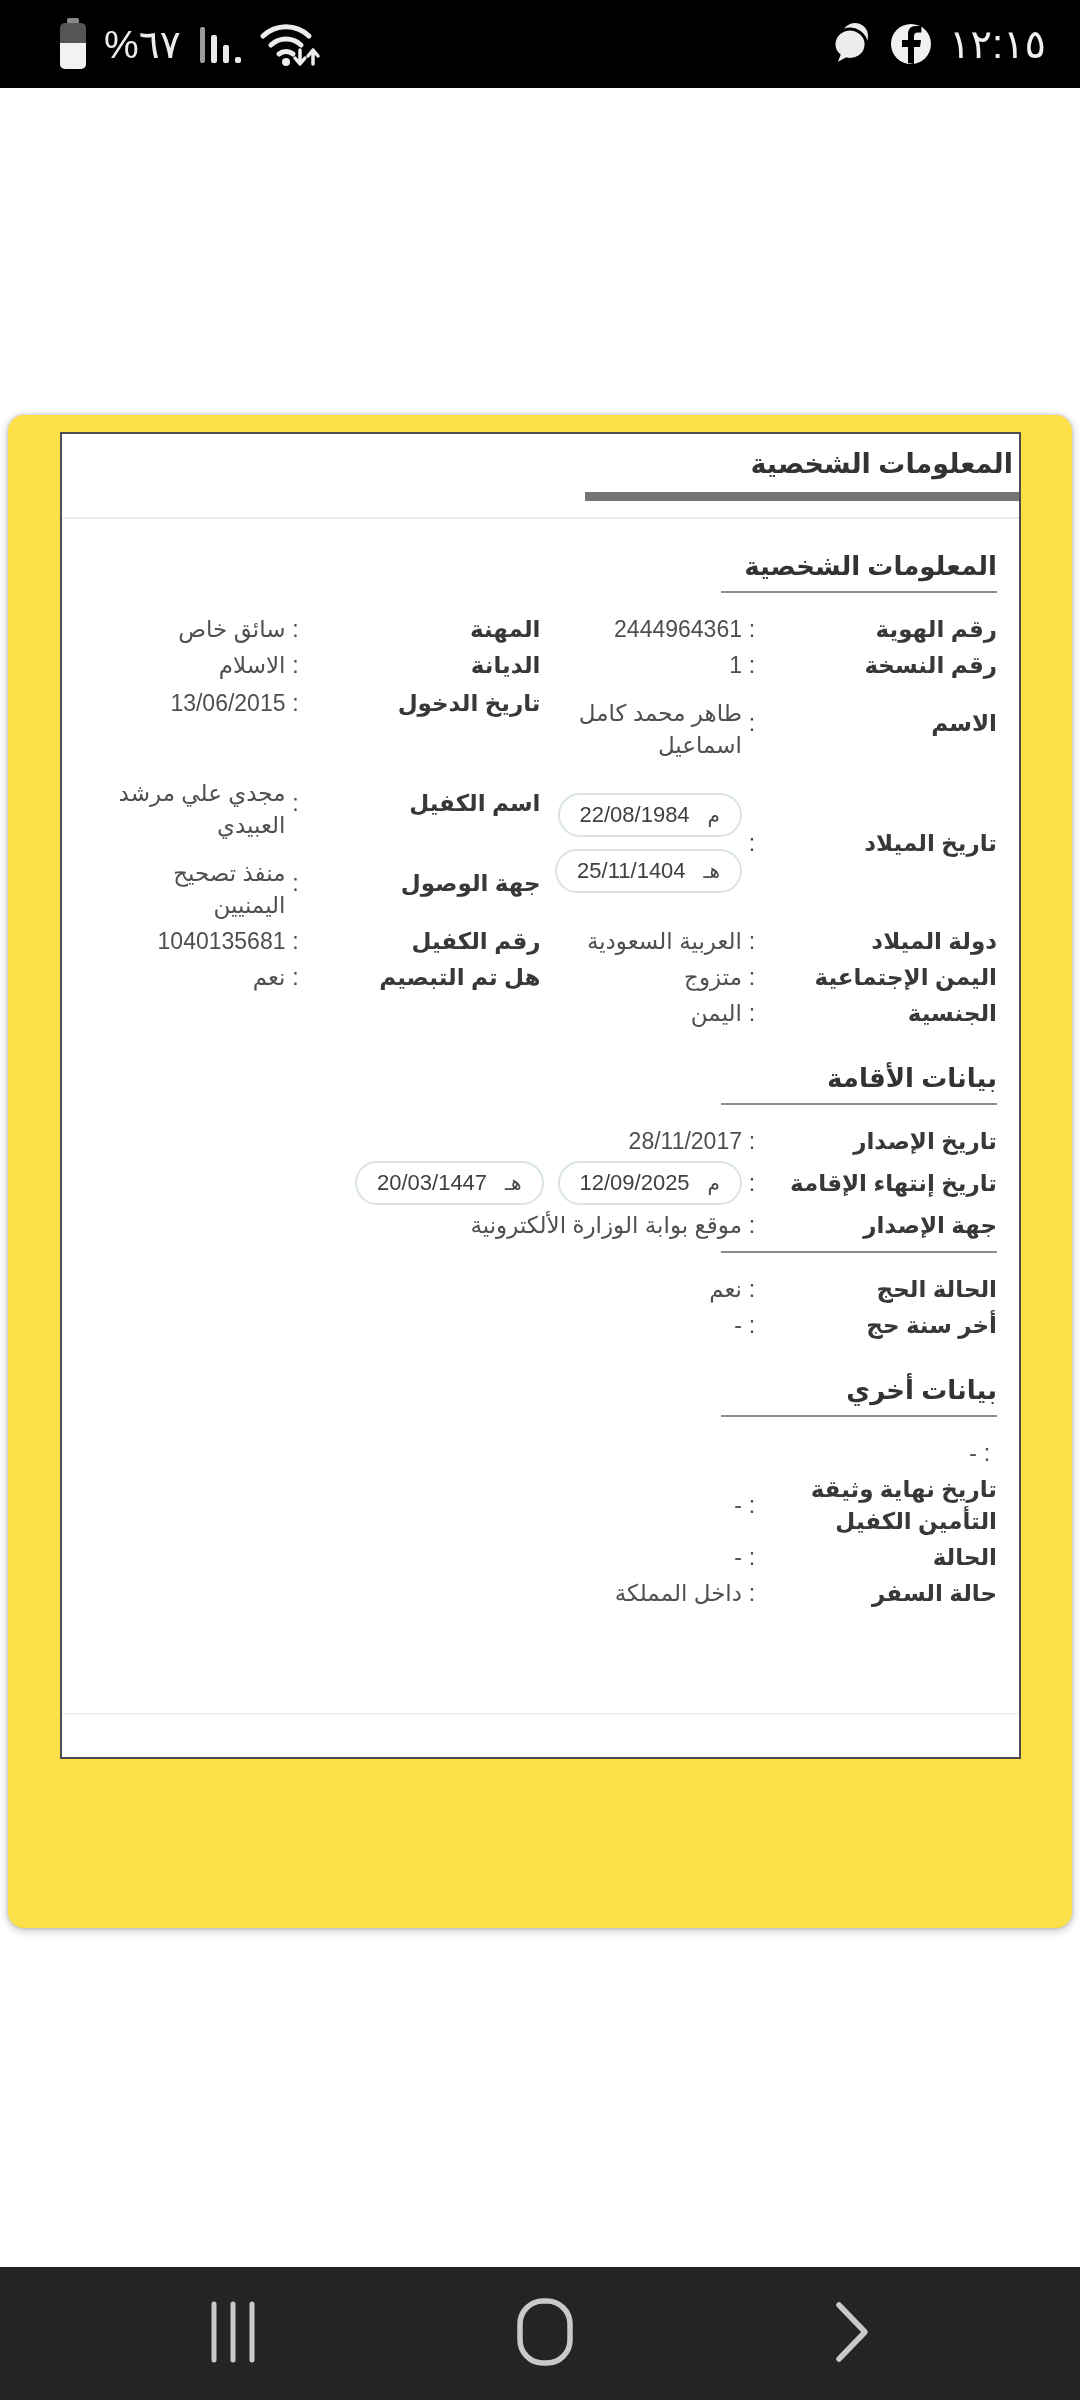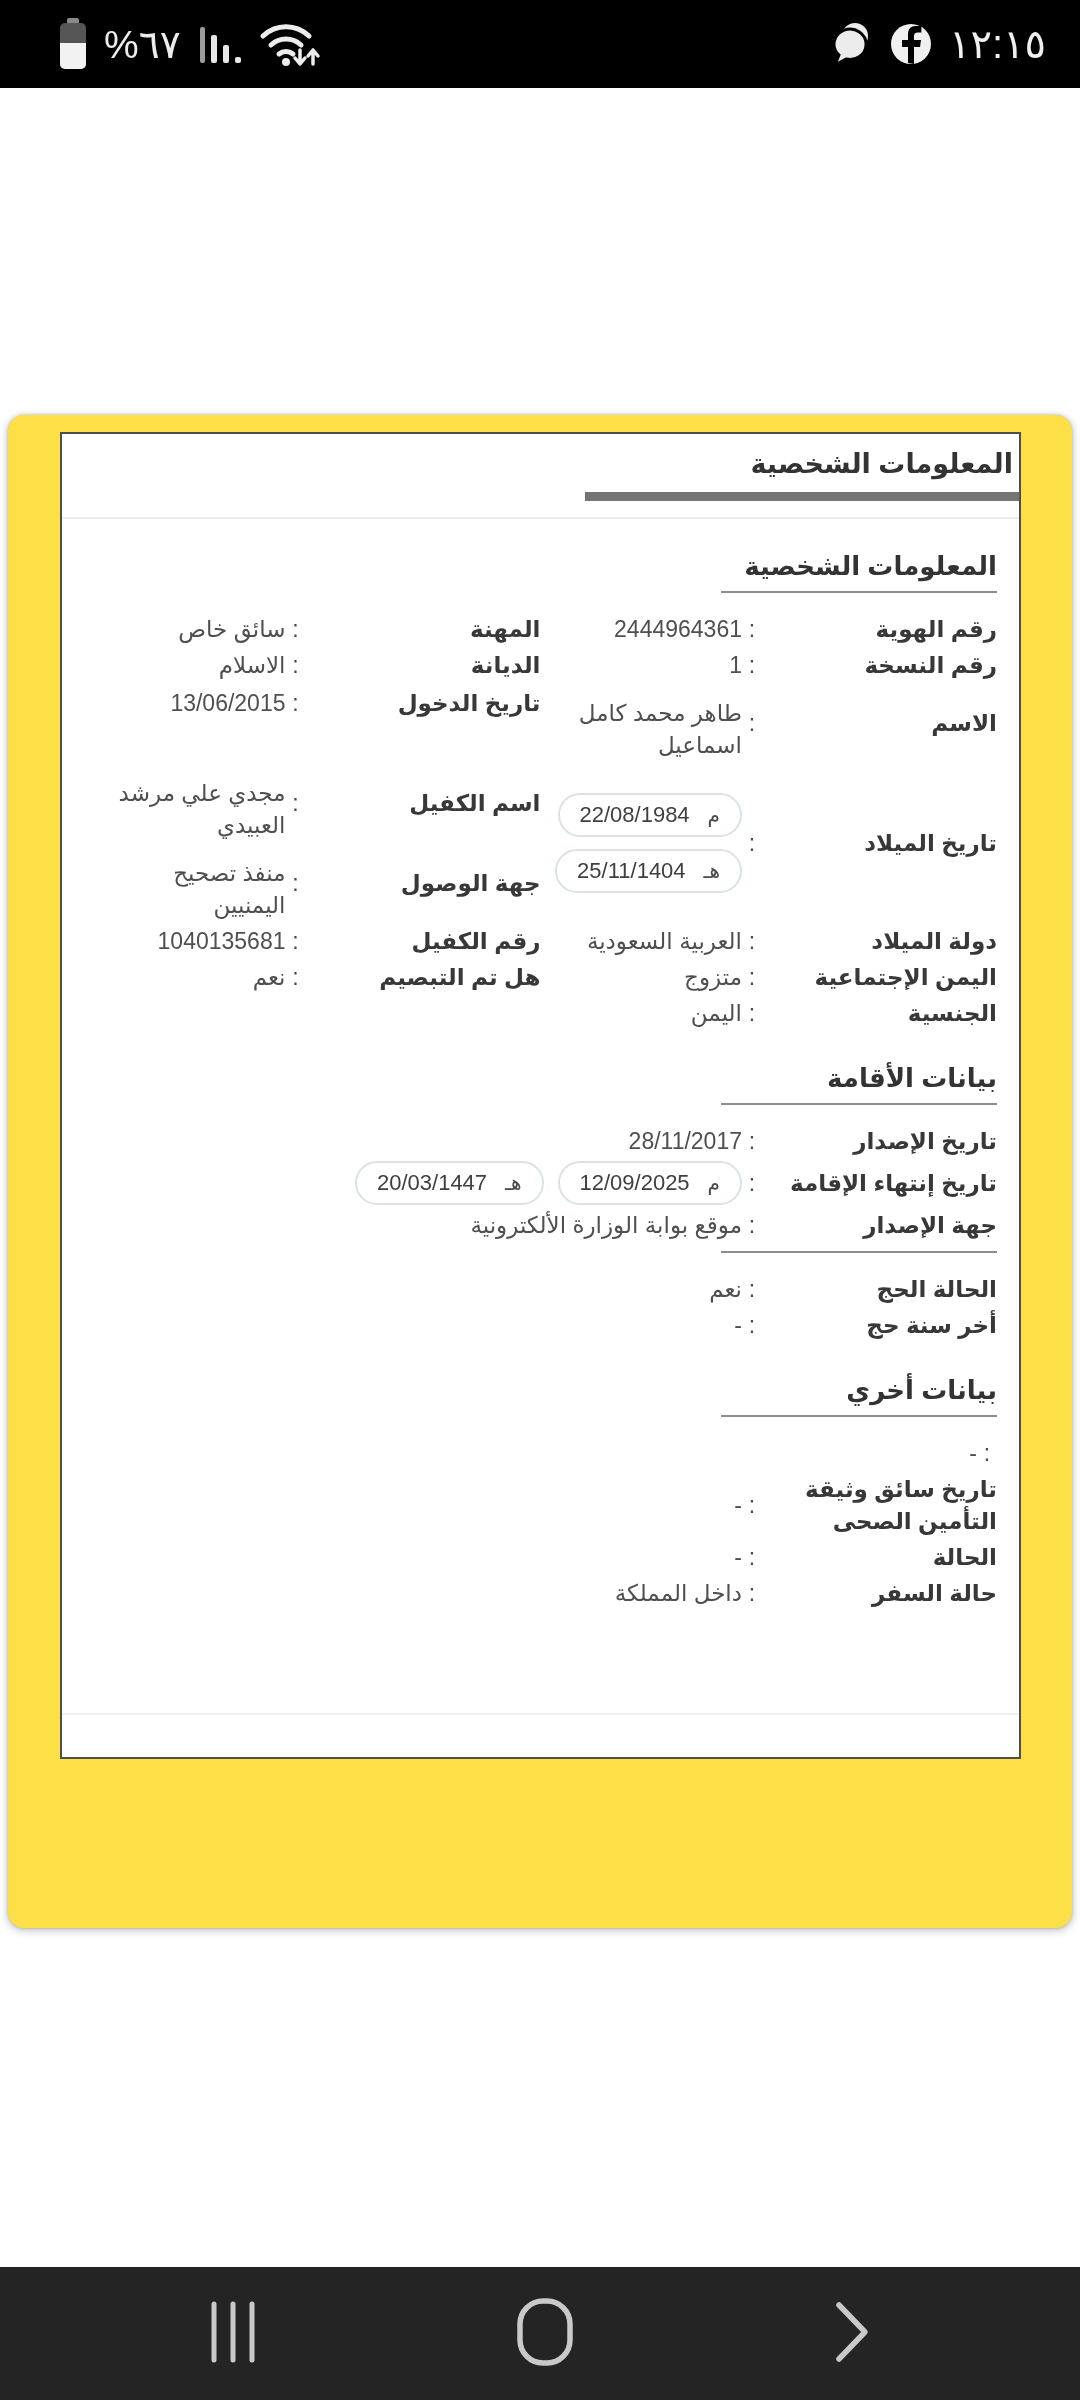--- a/index.html
+++ b/index.html
@@ -288,21 +288,21 @@
       </div>
 
       <div class="sec-heading">بيانات أخري</div>
       <div class="sec-underline"></div>
       <div class="rows">
         <div class="cell">
           <span class="colon"></span>
           <span class="val">-</span>
         </div>
         <div class="cell">
-          <span class="lbl">تاريخ سائق وثيقة التأمين الصحى</span>
+          <span class="lbl">تاريخ نهاية وثيقة التأمين الكفيل</span>
           <span class="colon"></span>
           <span class="val">-</span>
         </div>
         <div class="cell">
           <span class="lbl">الحالة</span>
           <span class="colon"></span>
           <span class="val">-</span>
         </div>
         <div class="cell">
           <span class="lbl">حالة السفر</span>

